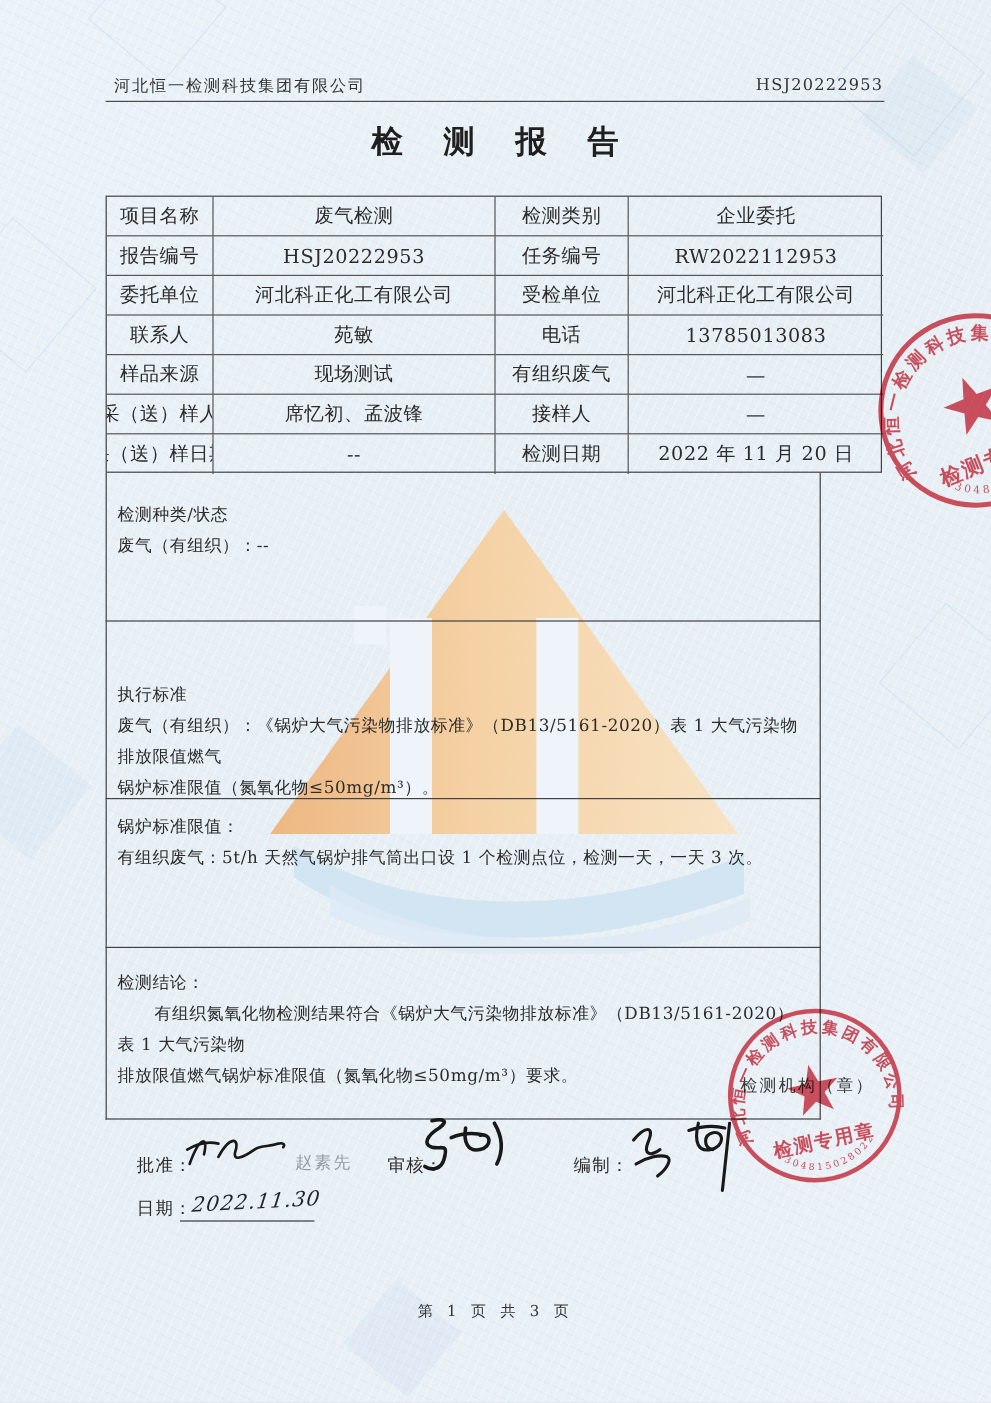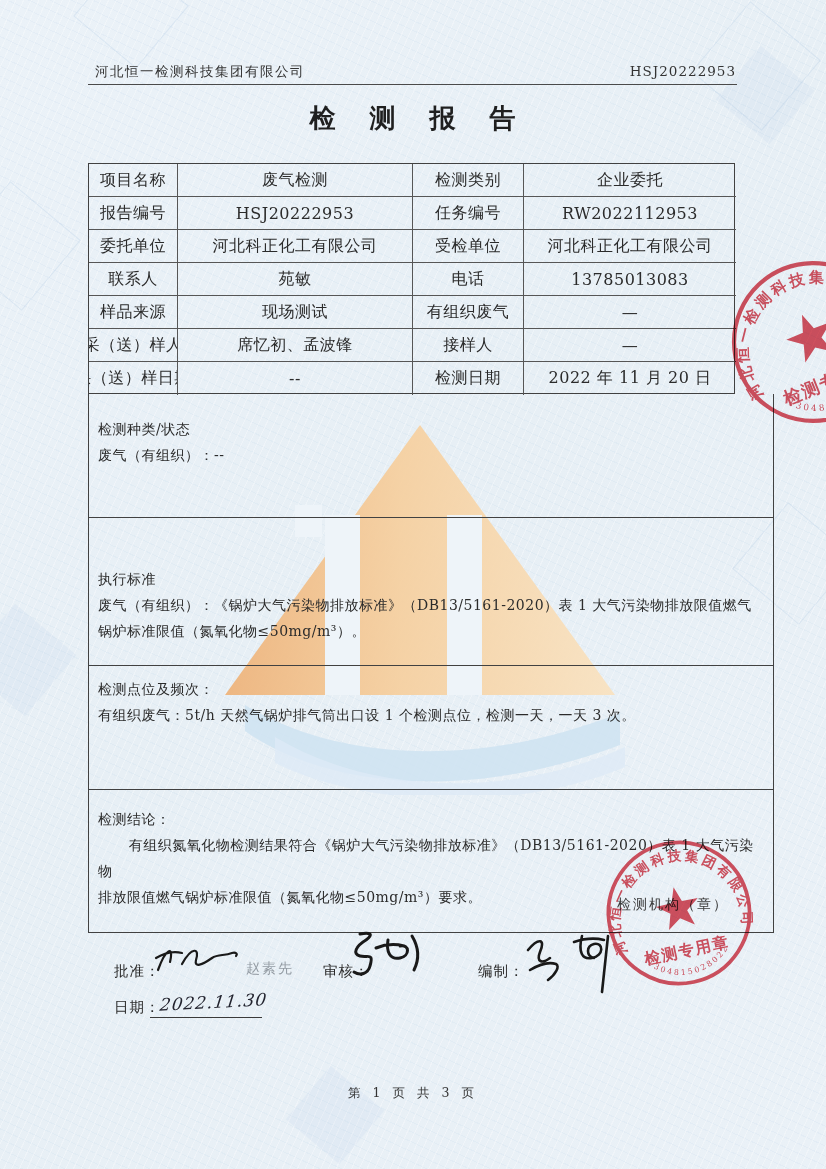--- a/index.html
+++ b/index.html
@@ -41,21 +41,21 @@
   }
   .info-table .cell{
     display:flex;align-items:center;justify-content:center;
     border-right:1px solid #565656;border-bottom:1px solid #565656;
     font-size:16px;letter-spacing:.5px;box-sizing:border-box;overflow:hidden;white-space:nowrap;
   }
   .info-table .cell.last-col{border-right:none;}
   .info-table .cell.last-row{border-bottom:none;}
 
   .sec{
-    position:absolute;left:88px;width:686px;z-index:2;box-sizing:border-box;
+    position:absolute;left:88px;width:596px;z-index:2;box-sizing:border-box;
     border-left:1px solid #414141;border-right:1px solid #414141;border-bottom:1px solid #414141;
     font-size:14px;line-height:26px;letter-spacing:.5px;
     padding:0 12px 0 9px;
   }
   .sec .t{letter-spacing:.5px;}
 
   .seal-caption{position:absolute;left:617px;top:896px;z-index:2;font-size:14px;letter-spacing:2px;color:#3a3a3a;}
 
   .signoff-label{position:absolute;z-index:2;font-size:14.5px;letter-spacing:1px;color:#2b2b2b;}
   .printed-name{position:absolute;z-index:2;font-size:14px;letter-spacing:2px;color:#939ba3;}
@@ -153,21 +153,21 @@
     <div>废气（有组织）：--</div>
   </div>
 
   <div class="sec" style="top:518px;height:148px;padding-top:48px;">
     <div class="t">执行标准</div>
     <div>废气（有组织）：《锅炉大气污染物排放标准》（DB13/5161-2020）表 1 大气污染物排放限值燃气</div>
     <div>锅炉标准限值（氮氧化物≤50mg/m³）。</div>
   </div>
 
   <div class="sec" style="top:666px;height:124px;padding-top:10px;">
-    <div class="t">检测点位及频次：</div>
+    <div class="t">锅炉标准限值：</div>
     <div>有组织废气：5t/h 天然气锅炉排气筒出口设 1 个检测点位，检测一天，一天 3 次。</div>
   </div>
 
   <div class="sec" style="top:790px;height:143px;padding-top:16px;">
     <div class="t">检测结论：</div>
     <div style="text-indent:2.2em;">有组织氮氧化物检测结果符合《锅炉大气污染物排放标准》（DB13/5161-2020）表 1 大气污染物</div>
     <div>排放限值燃气锅炉标准限值（氮氧化物≤50mg/m³）要求。</div>
   </div>
 
   <div class="seal-caption">检测机构（章）</div>

